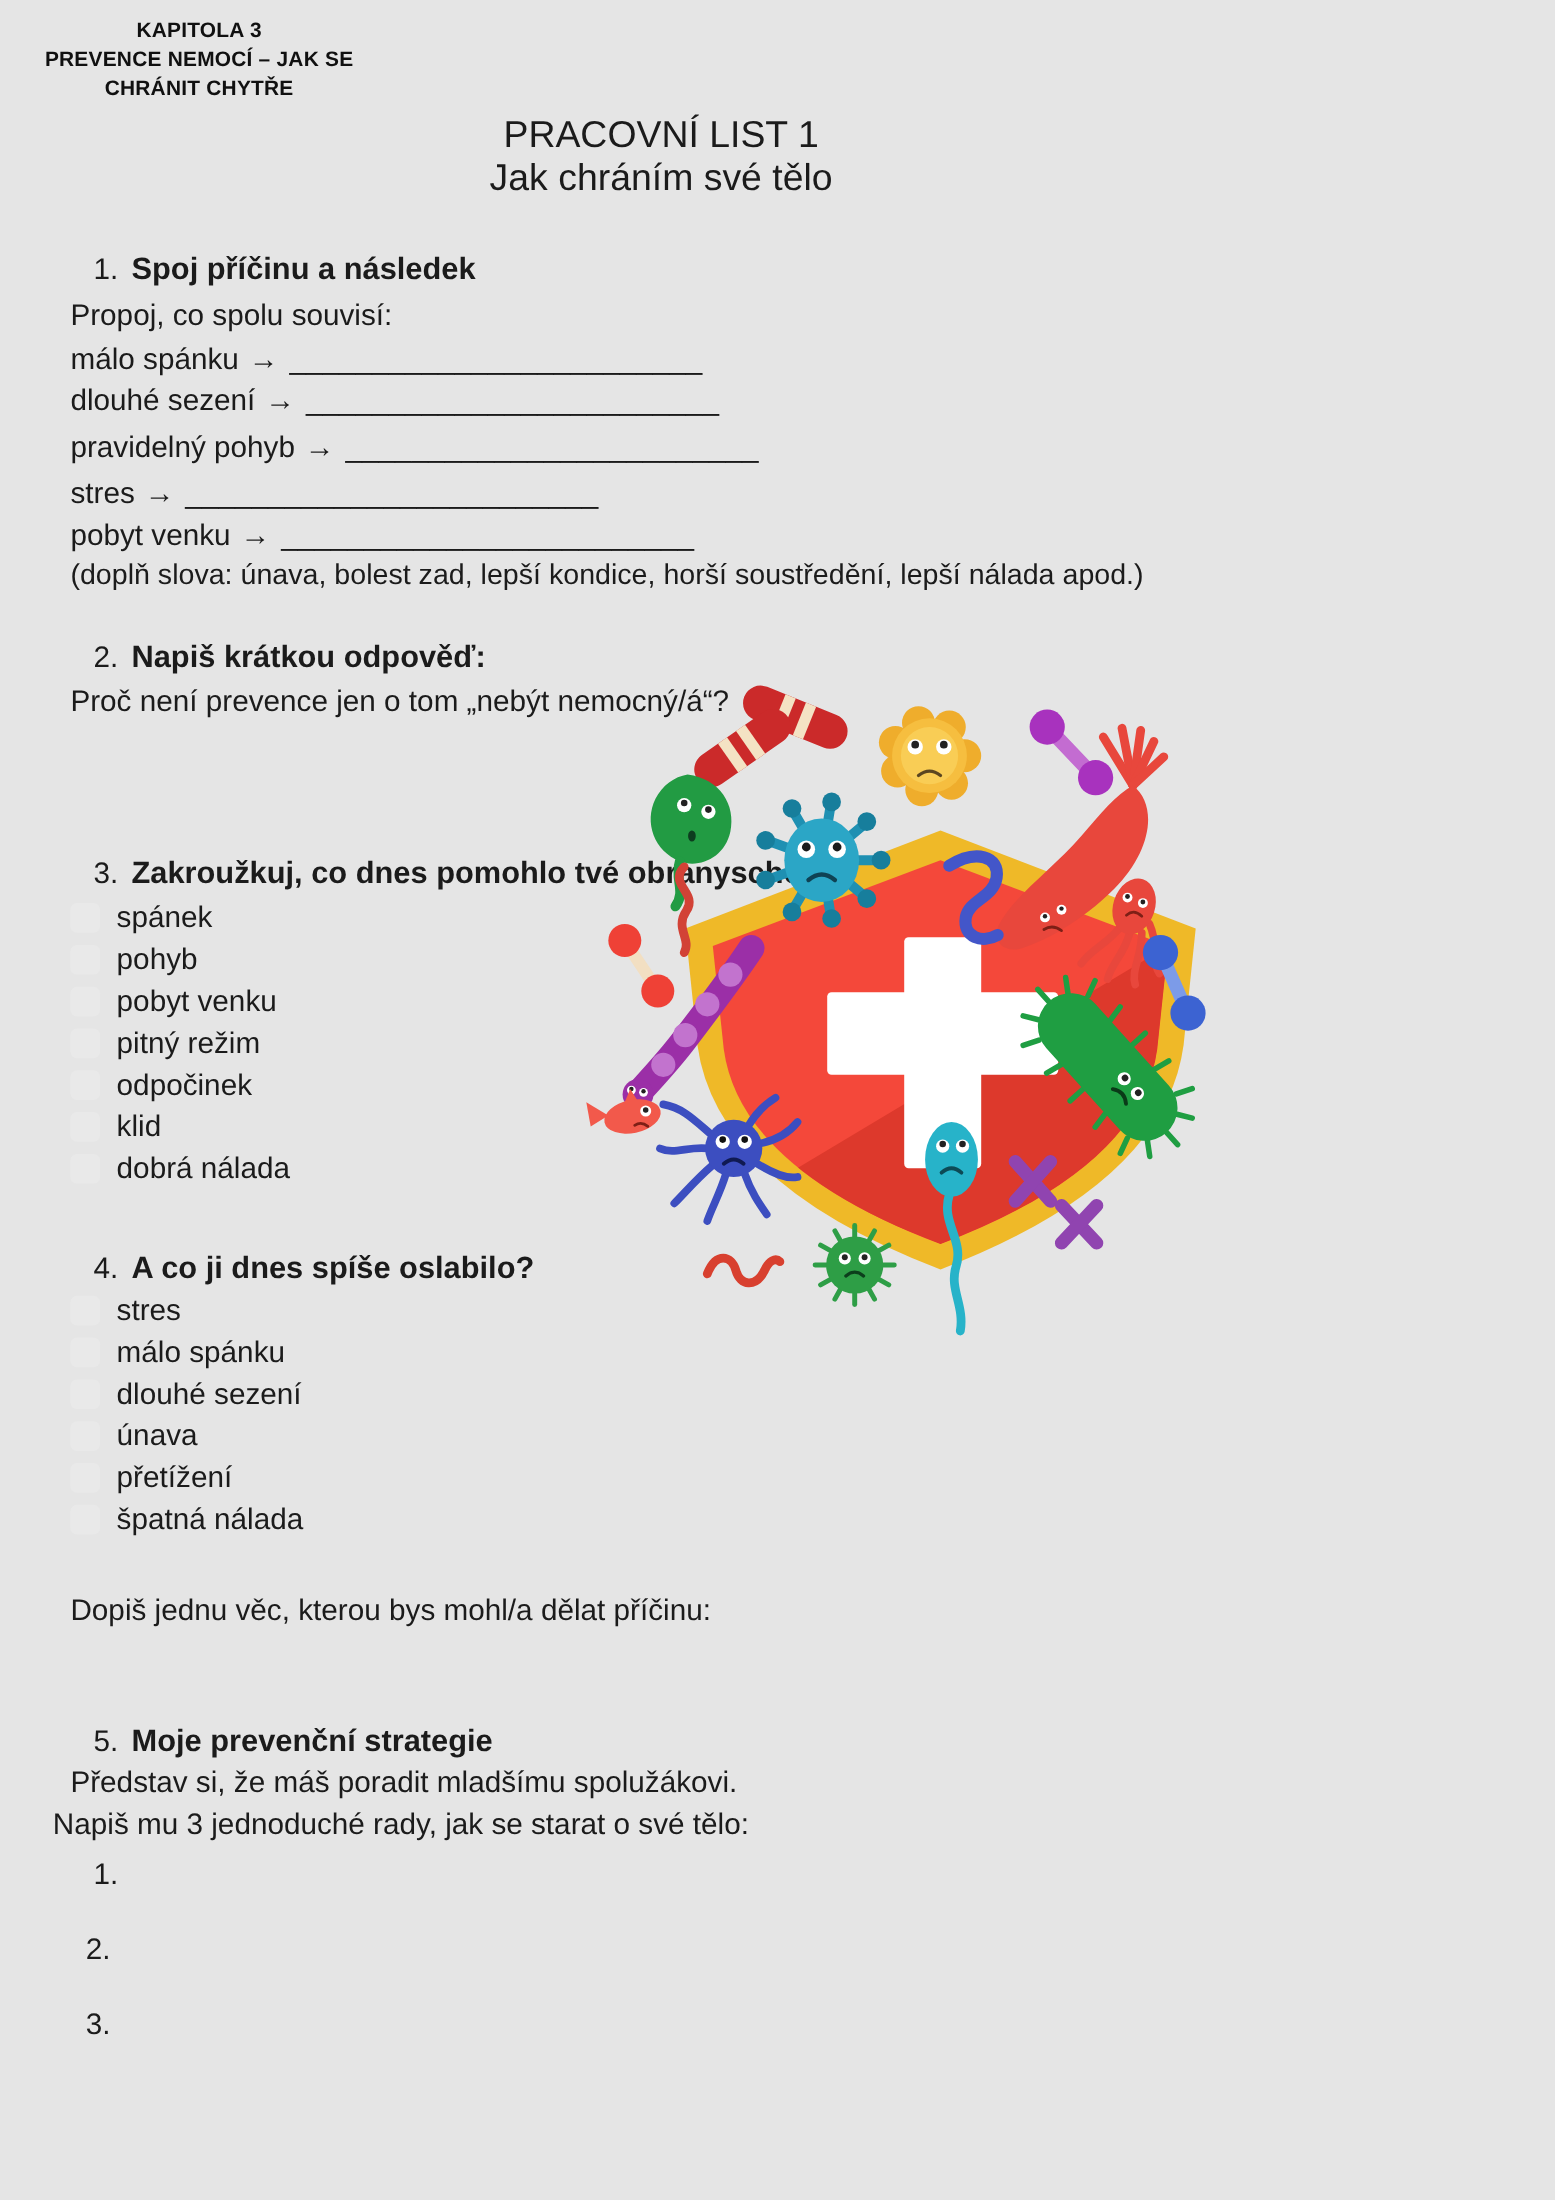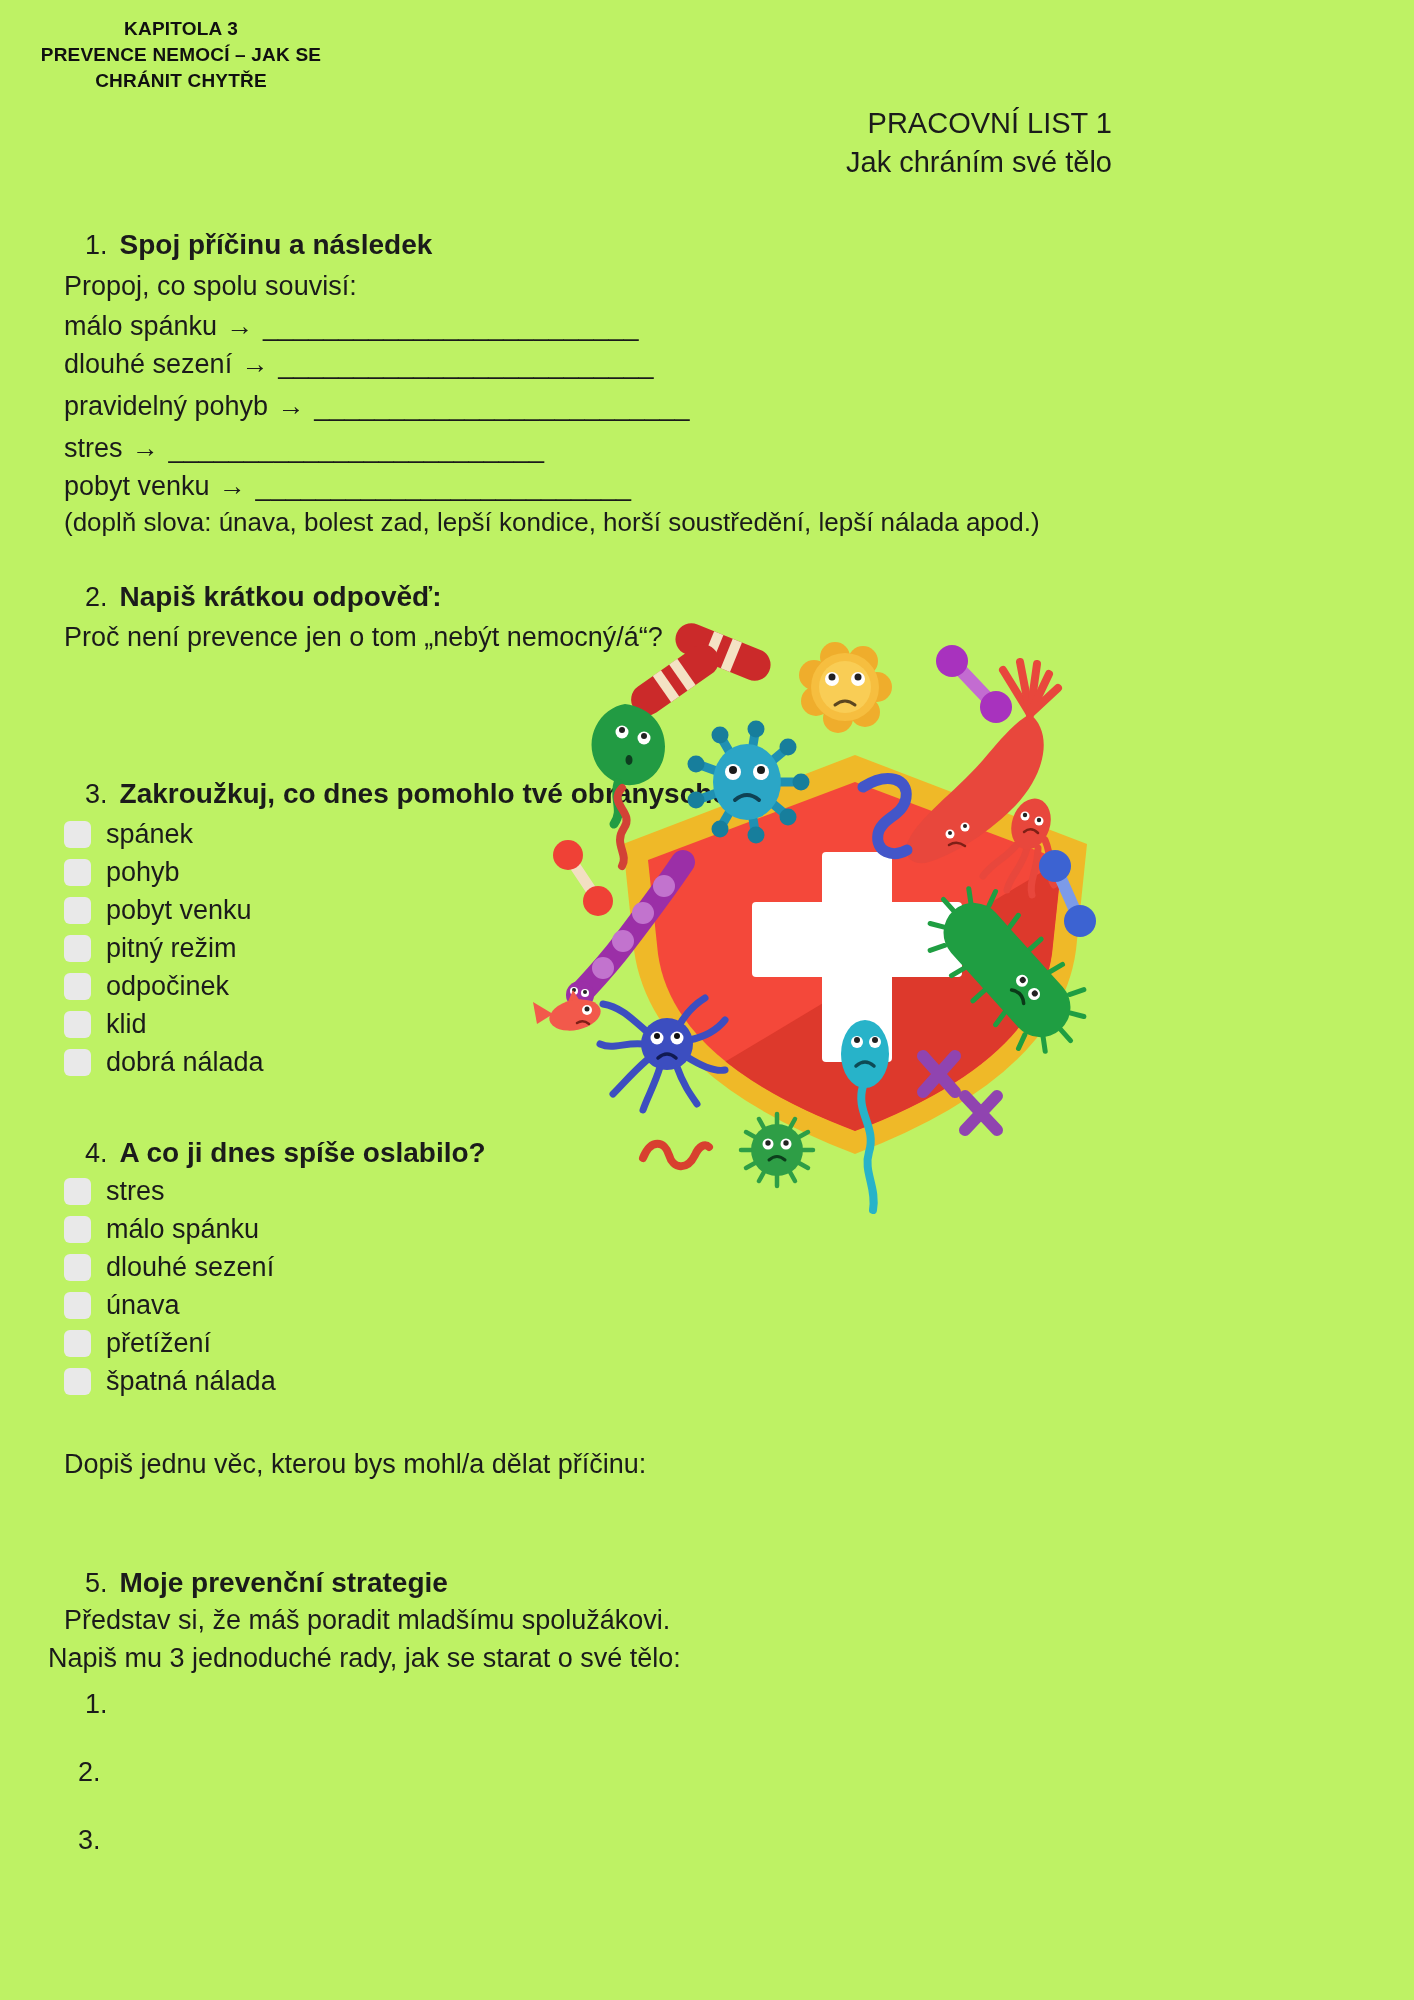--- a/index.html
+++ b/index.html
@@ -1,21 +1,21 @@
 <!DOCTYPE html>
 <html><head>
 <meta charset="utf-8">
 <style>
   html,body{margin:0;padding:0;background:#ffffff;}
-  .page{position:relative;width:1414px;height:2000px;background:#bef264;overflow:hidden;
+  .page{position:relative;width:1414px;height:2000px;background:#e5e5e5;overflow:hidden;
         font-family:"Liberation Sans",sans-serif;color:#1b1b1b;}
   .chapter{position:absolute;left:14px;top:16px;width:334px;text-align:center;
            font-weight:bold;font-size:19px;line-height:26px;letter-spacing:.2px;color:#101010;}
-  .title-block{position:absolute;left:0;top:104px;width:1112px;text-align:right;
-               font-size:29px;line-height:39px;color:#1b1b1b;}
+  .title-block{position:absolute;left:0;top:104px;width:1112px;text-align:center;
+               font-size:34px;line-height:39px;color:#1b1b1b;padding-left:45px;}
   .line{position:absolute;font-size:27px;line-height:33px;white-space:nowrap;}
   .sec-num{margin-right:12px;}
   .sec-title{font-weight:bold;font-size:28px;margin-top:48px;}
   .arrow{margin:0 10px 0 9px;}
   .hint{font-size:26px;}
   .check-row{position:absolute;display:flex;align-items:center;gap:15px;height:33px;}
   .checkbox{width:27px;height:27px;background:#e9e9e9;border-radius:6px;flex:0 0 auto;}
   .check-label{font-size:27px;white-space:nowrap;}
   .illustration{position:absolute;left:525px;top:612px;width:580px;height:625px;}
 </style>

